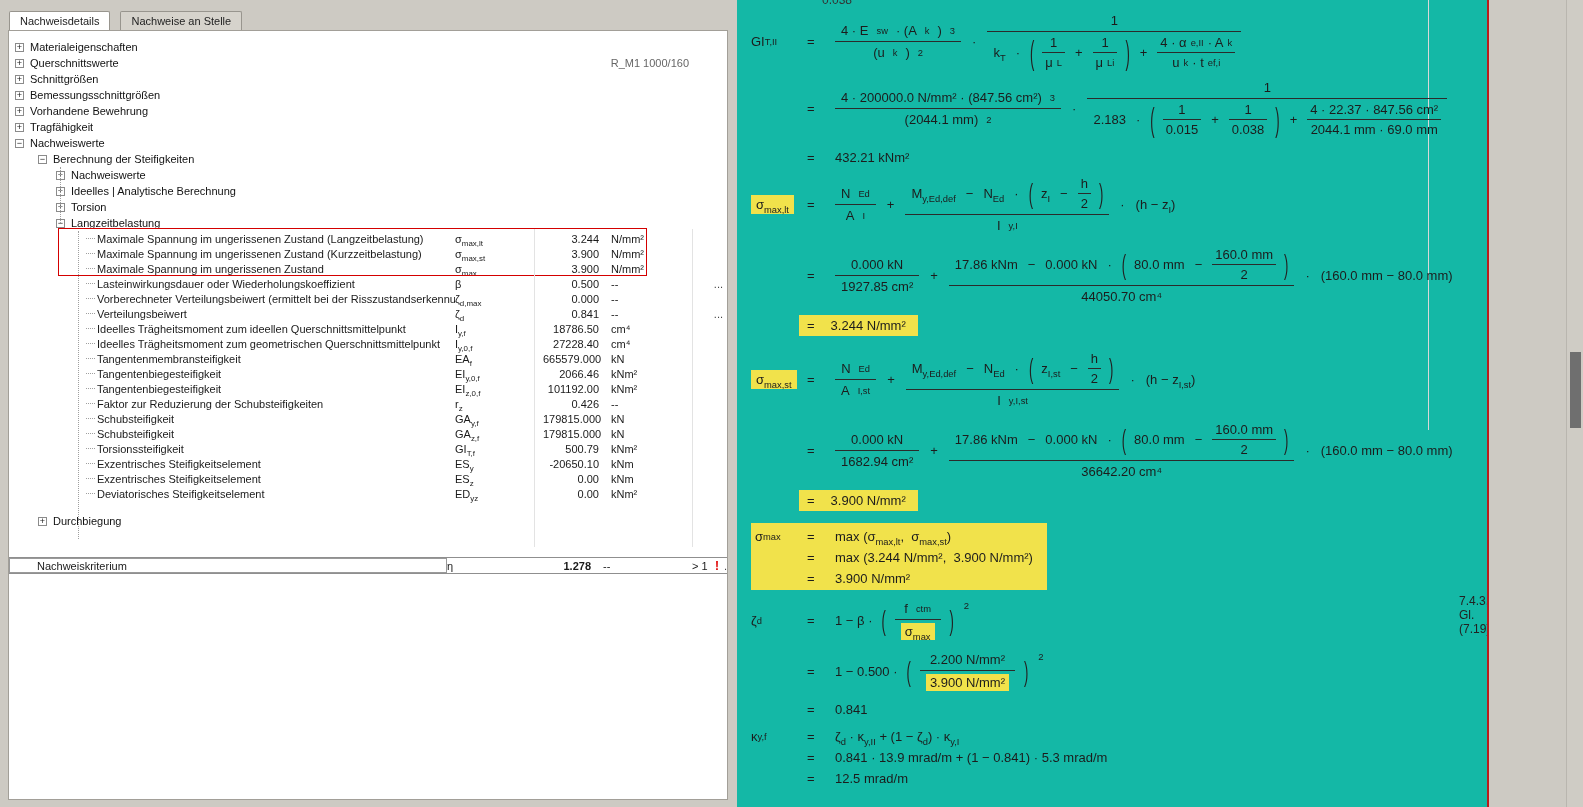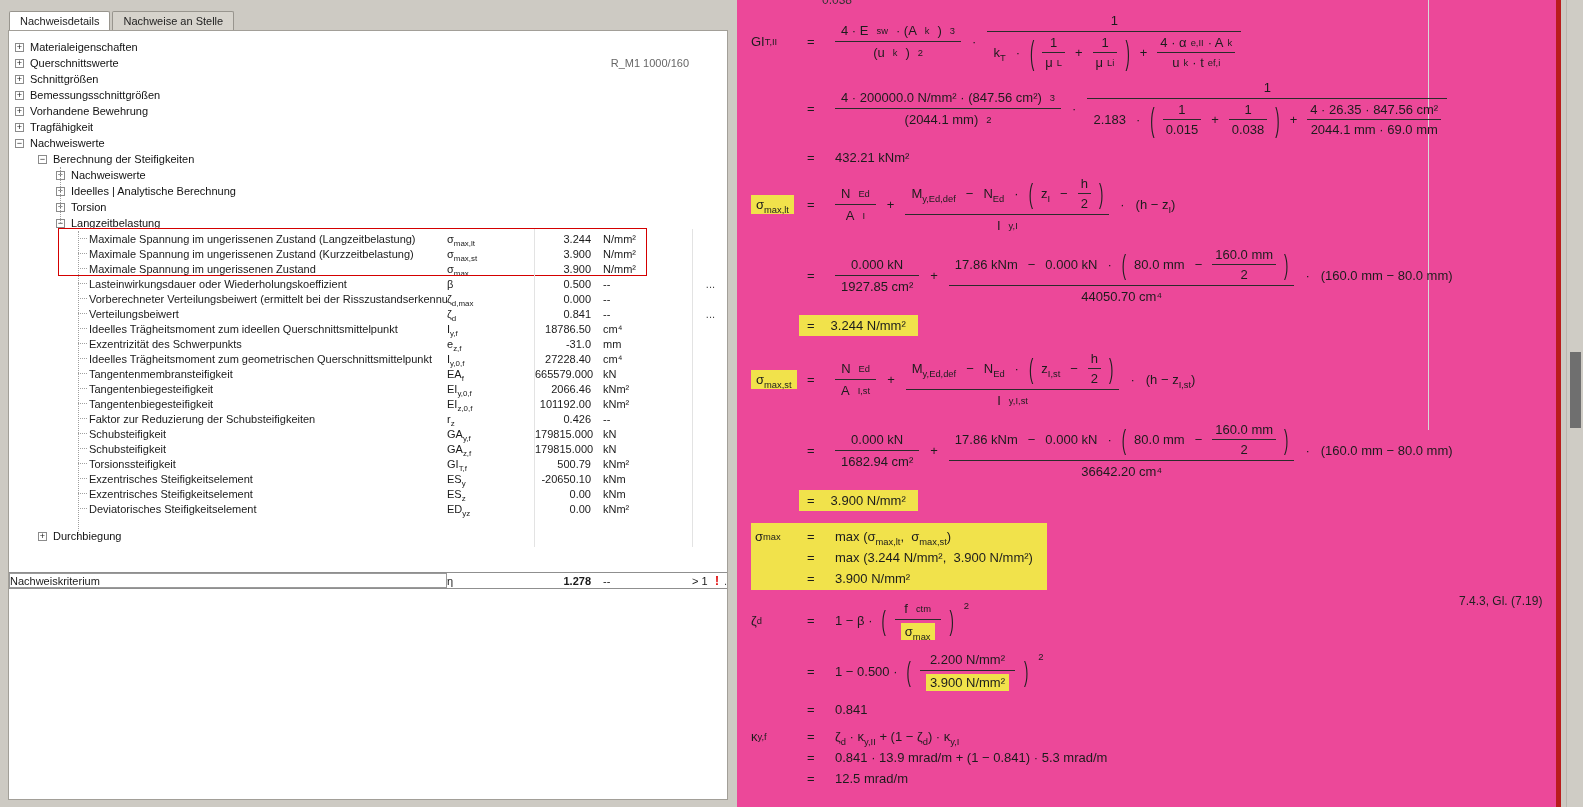--- a/index.html
+++ b/index.html
@@ -4,55 +4,55 @@
 <style>
   *{margin:0;padding:0;box-sizing:border-box;}
   html,body{width:1583px;height:807px;}
   body{background:#cdcac3;font-family:"Liberation Sans",sans-serif;position:relative;overflow:hidden;color:#1a1a1a;}
   sub{font-size:72%;line-height:0;}
   sup{font-size:72%;line-height:0;}
   .bold{font-weight:bold;}
 
   
   .panel-left{position:absolute;left:8px;top:11px;width:720px;height:789px;}
-  .tabbar{display:flex;height:19px;padding-left:1px;}
+  .tabbar{display:flex;height:19px;padding-left:1px;gap:8px;}
   .tab{display:flex;align-items:center;padding:0 10px;font-size:11px;background:#d6d3cc;border:1px solid #98958e;border-bottom:none;border-radius:2px 2px 0 0;margin-right:2px;color:#222;cursor:default;}
   .tab.active{background:#fff;position:relative;z-index:3;}
   .content{position:relative;width:720px;height:770px;background:#fff;border:1px solid #a29f98;overflow:hidden;font-size:11px;}
   .tree{padding-top:8px;}
   .titem{display:flex;align-items:center;height:16px;gap:6px;white-space:nowrap;}
   .ind0{padding-left:6px;}
   .ind1{padding-left:29px;}
   .ind2{padding-left:47px;}
   .exp{width:9px;height:9px;border:1px solid #8b8b8b;background:#fff;display:flex;align-items:center;justify-content:center;flex:none;font-size:9px;line-height:8px;color:#222;}
   .exp span{position:relative;top:-0.5px;}
   .tlabel{color:#111;}
   .tright{margin-left:auto;margin-right:38px;color:#666;text-align:center;}
-  .rows{position:relative;}
+  .rows{position:relative;margin-left:8px;}
   .row{display:flex;align-items:center;height:15px;white-space:nowrap;}
   .stub{width:80px;flex:none;position:relative;height:100%;}
   .stub::before{content:"";position:absolute;left:69px;top:7px;width:9px;border-top:1px dotted #9f9f9f;}
   .lab{width:358px;flex:none;overflow:hidden;}
   .symc{width:88px;flex:none;}
   .valc{width:56px;flex:none;text-align:right;}
   .gapc{width:10px;flex:none;}
   .unitc{width:91px;flex:none;padding-left:2px;}
   .dotsc{width:31px;flex:none;text-align:right;padding-right:8px;color:#444;}
   .redbox{position:absolute;left:49px;top:197px;width:589px;height:48px;border:1.5px solid #d40000;pointer-events:none;}
   .colline{position:absolute;top:198px;height:318px;width:0;border-left:1px solid #e3e3e3;}
   .guide{position:absolute;width:0;border-left:1px dotted #9f9f9f;}
   .durch{margin-top:12px;}
   .critrow{display:flex;align-items:center;height:17px;margin-top:28px;border-top:1px solid #8f8f8f;border-bottom:1px solid #8f8f8f;}
-  .critlabel{width:438px;flex:none;align-self:stretch;display:flex;align-items:center;border:1px solid #9a9a9a;}
+  .critlabel{width:438px;flex:none;align-self:stretch;display:flex;align-items:center;padding-left:27px;border:1px solid #9a9a9a;}
   .limit{width:18px;flex:none;text-align:left;}
   .warn{width:14px;flex:none;text-align:center;color:#e00000;font-weight:bold;font-size:12px;}
   .critrow .dotsc{flex:1;}
 
   
-  .panel-right{position:absolute;left:737px;top:0;width:824px;height:807px;background:#ec4899;border-right:5px solid #b91c1c;overflow:hidden;}
+  .panel-right{position:absolute;left:737px;top:0;width:752px;height:807px;background:#14b8a6;border-right:2px solid #b91c1c;overflow:hidden;}
   .report{position:relative;padding:12px 0 0 14px;font-size:13px;color:#1c1c1c;}
   .eqline{display:flex;align-items:center;margin:0 0 9px 0;white-space:nowrap;}
   .lhs{width:56px;flex:none;display:flex;align-items:center;}
   .eqsign{width:28px;flex:none;}
   .rhs{display:flex;align-items:center;gap:9px;}
   .op{padding:0 2px;}
   .mchunk{white-space:nowrap;}
   .frac{display:inline-grid;}
   .fn{border-bottom:1px solid #2b2b2b;display:flex;align-items:center;justify-content:center;gap:8px;padding:1px 6px 3px;white-space:nowrap;}
   .fd{display:flex;align-items:center;justify-content:center;gap:8px;padding:3px 6px 1px;white-space:nowrap;}
@@ -229,29 +229,20 @@
           <span class="stub"></span>
           <span class="lab">Ideelles Trägheitsmoment zum ideellen Querschnittsmittelpunkt</span>
           <span class="symc">I<sub>y,f</sub></span>
           <span class="valc">18786.50</span>
           <span class="gapc"></span>
           <span class="unitc">cm⁴</span>
           <span class="dotsc"></span>
         </div>
           <div class="row">
           <span class="stub"></span>
-          <span class="lab">Exzentrizität des Schwerpunkts</span>
-          <span class="symc">e<sub>z,f</sub></span>
-          <span class="valc">-31.0</span>
-          <span class="gapc"></span>
-          <span class="unitc">mm</span>
-          <span class="dotsc"></span>
-        </div>
-          <div class="row">
-          <span class="stub"></span>
           <span class="lab">Ideelles Trägheitsmoment zum geometrischen Querschnittsmittelpunkt</span>
           <span class="symc">I<sub>y,0,f</sub></span>
           <span class="valc">27228.40</span>
           <span class="gapc"></span>
           <span class="unitc">cm⁴</span>
           <span class="dotsc"></span>
         </div>
           <div class="row">
           <span class="stub"></span>
           <span class="lab">Tangentenmembransteifigkeit</span>
@@ -436,21 +427,21 @@
                 <span class="fd">0.015</span>
               </span>
             <span class="op">+</span>
             <span class="frac sm">
                 <span class="fn">1</span>
                 <span class="fd">0.038</span>
               </span>
             <span class="par s26">)</span>
             <span class="op">+</span>
             <span class="frac sm">
-                <span class="fn">4 · 26.35 · 847.56 cm²</span>
+                <span class="fn">4 · 22.37 · 847.56 cm²</span>
                 <span class="fd">2044.1 mm · 69.0 mm</span>
               </span>
           </span>
         </span>
       </span>
     </div>
 
     <div class="eqline mb10">
       <span class="lhs"></span>
       <span class="eqsign">=</span>

